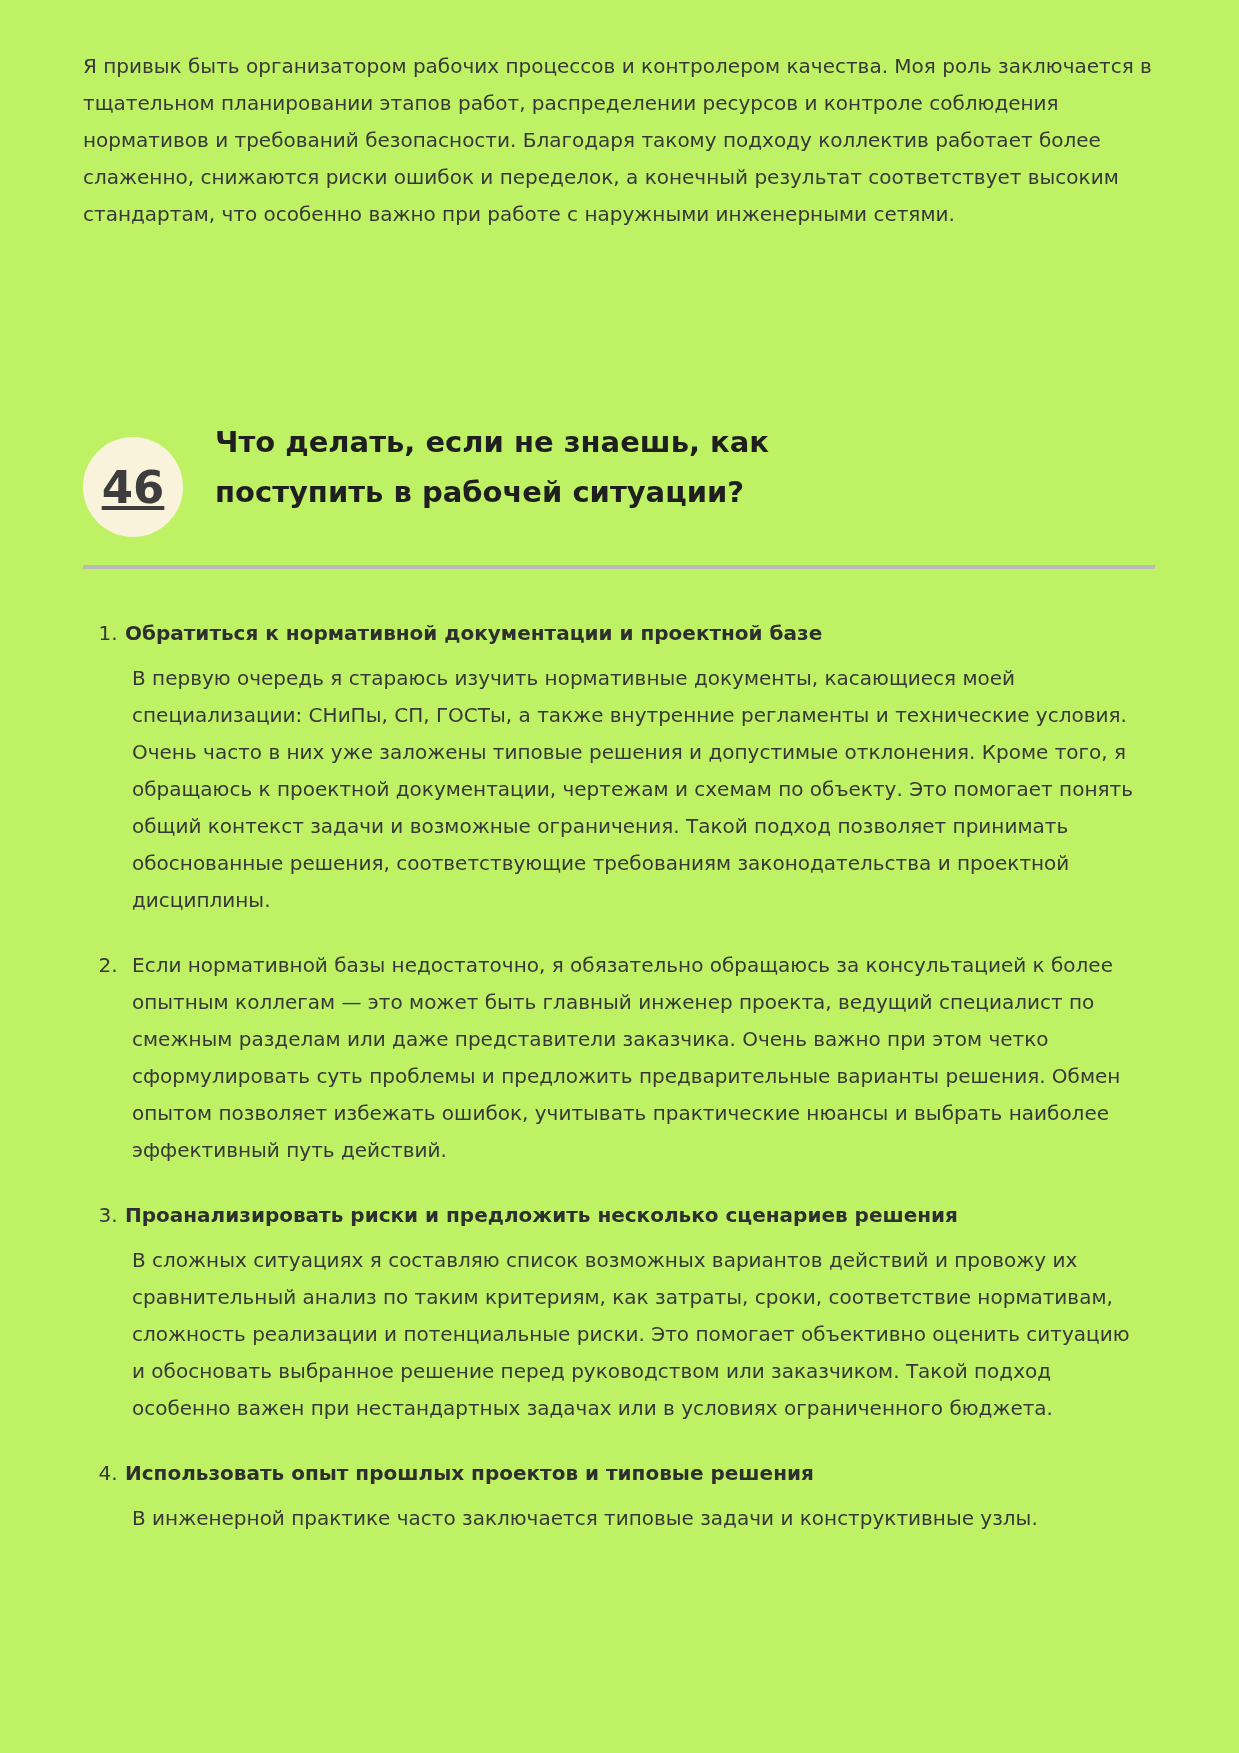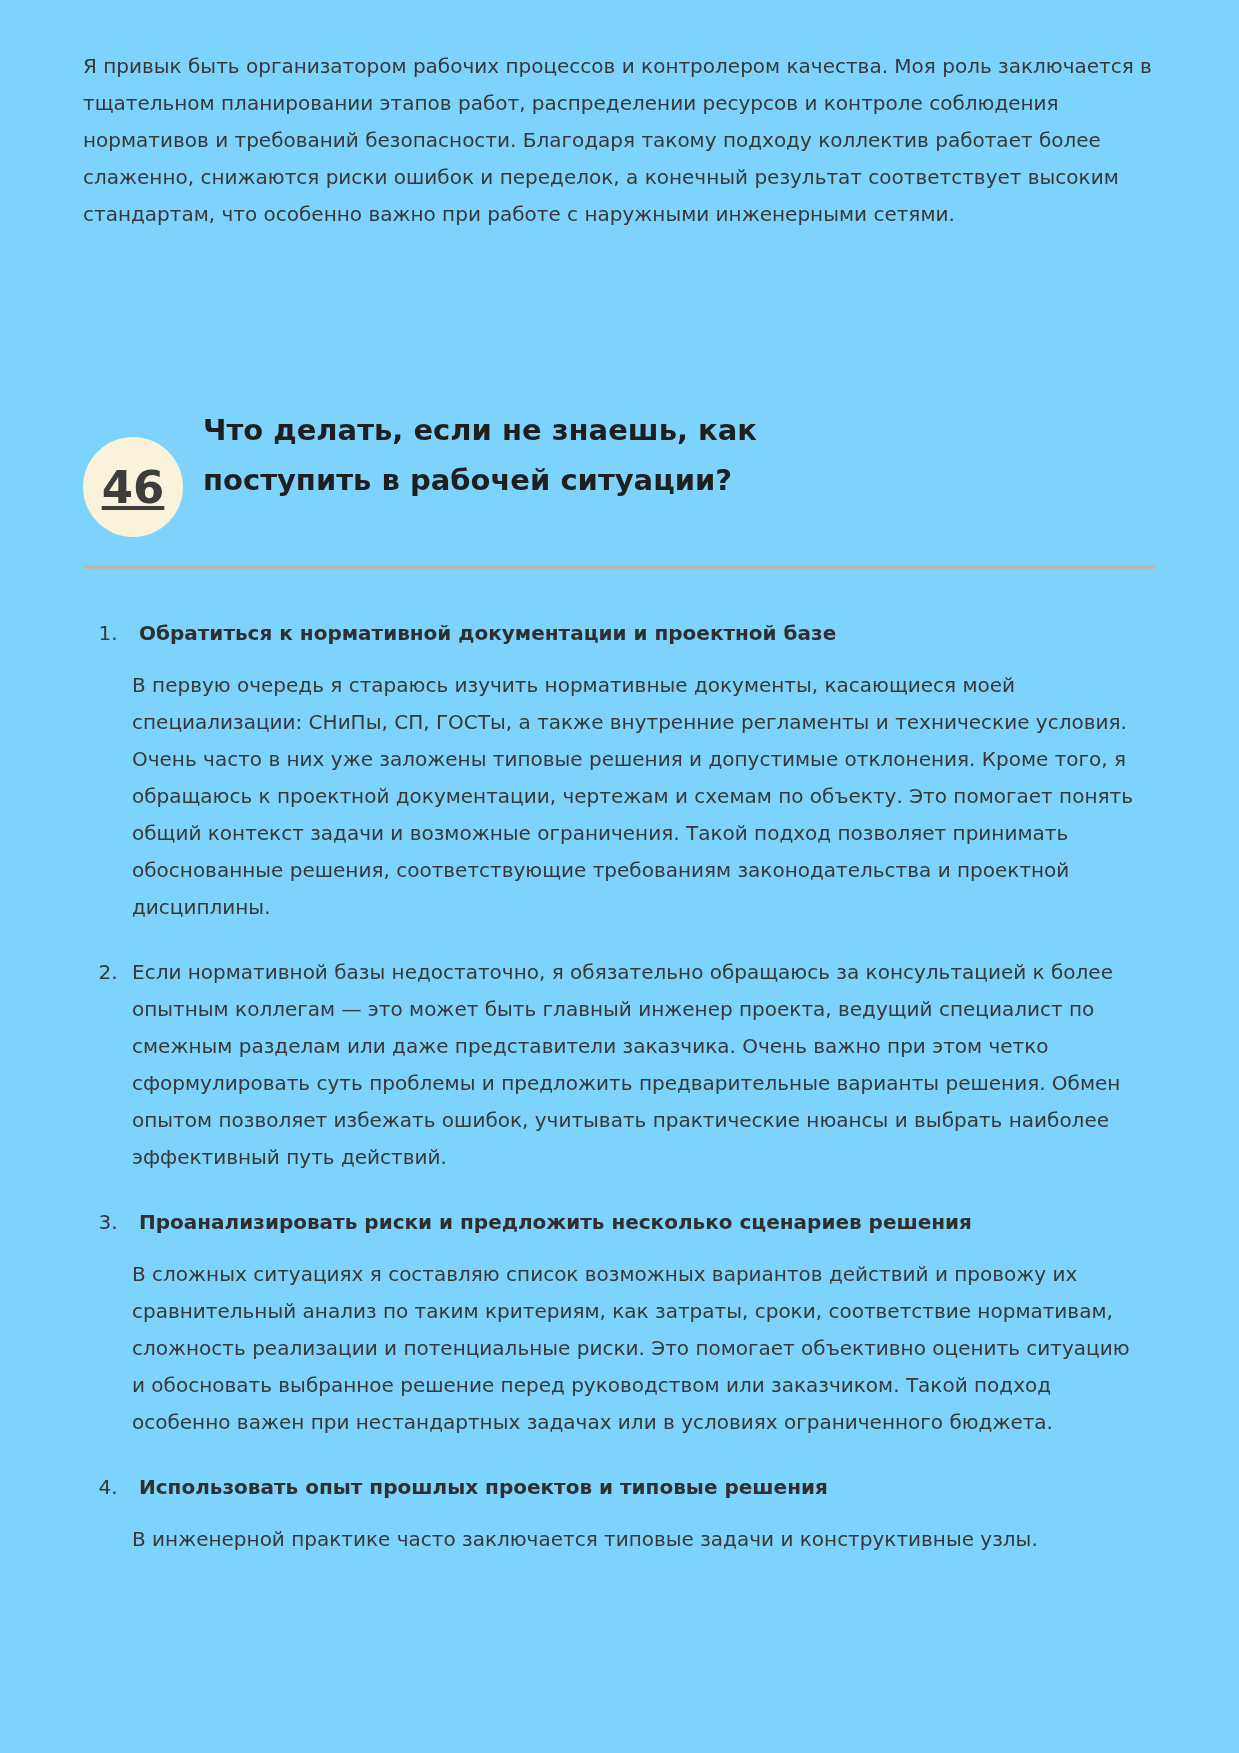--- a/index.html
+++ b/index.html
@@ -3,21 +3,21 @@
 <meta charset="utf-8">
 <style>
   html, body { margin: 0; padding: 0; background: #ffffff; }
   body { font-family: "DejaVu Sans", "Liberation Sans", sans-serif; }
 
   .page {
     position: relative;
     width: 1239px;
     height: 1753px;
     box-sizing: border-box;
-    background: #7dd3fc;
+    background: #bef264;
     padding: 48px 84px 0 83px;
     overflow: hidden;
   }
 
   .intro {
     margin: 0;
     font-size: 20px;
     line-height: 37px;
     color: #383838;
   }
@@ -39,21 +39,21 @@
     color: #3d3d3d;
     font-size: 45px;
     font-weight: 700;
     display: flex;
     align-items: center;
     justify-content: center;
     text-decoration: underline;
   }
 
   .question-title {
-    margin: 0;
+    margin: 12px;
     font-size: 29px;
     line-height: 50px;
     font-weight: 700;
     color: #1f1f1f;
     max-width: 700px;
   }
 
   .divider {
     border: none;
     border-top: 4px solid #b9b9b9;
@@ -65,21 +65,21 @@
     padding-left: 41px;
     font-size: 20px;
     line-height: 37px;
     color: #383838;
   }
 
   .answer-list li { margin-bottom: 28px; }
   .answer-list li::marker { color: #383838; font-weight: 400; }
 
   .item-heading {
-    margin: 15px;
+    margin: 1px;
     font-weight: 700;
     color: #2f2f2f;
   }
 
   .item-body { margin: 8px; }
 </style>
 </head>
 <body>
 
 <div class="page">

